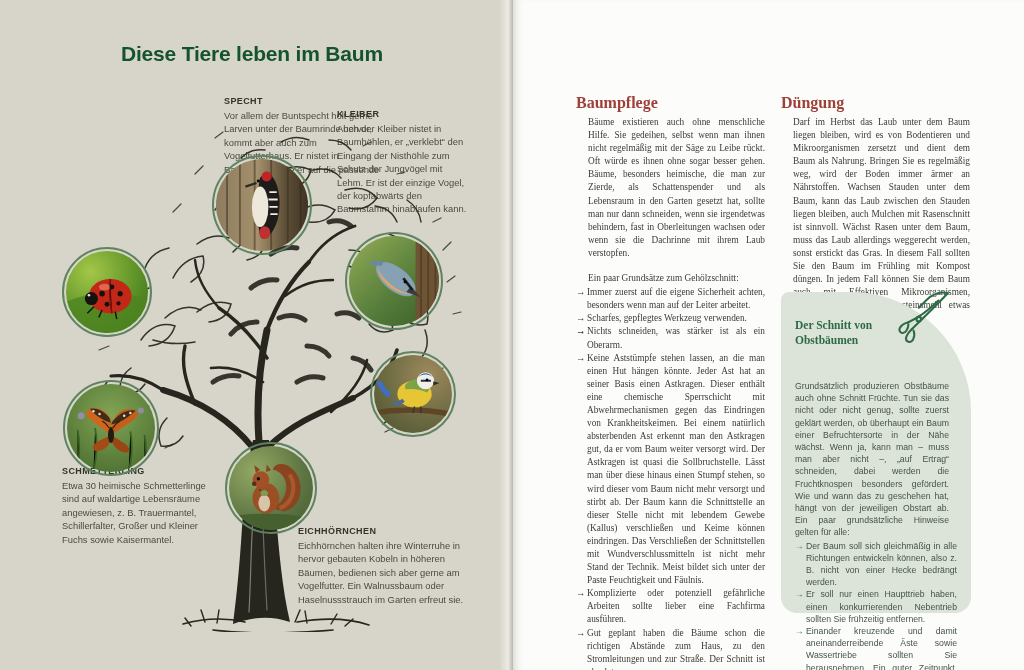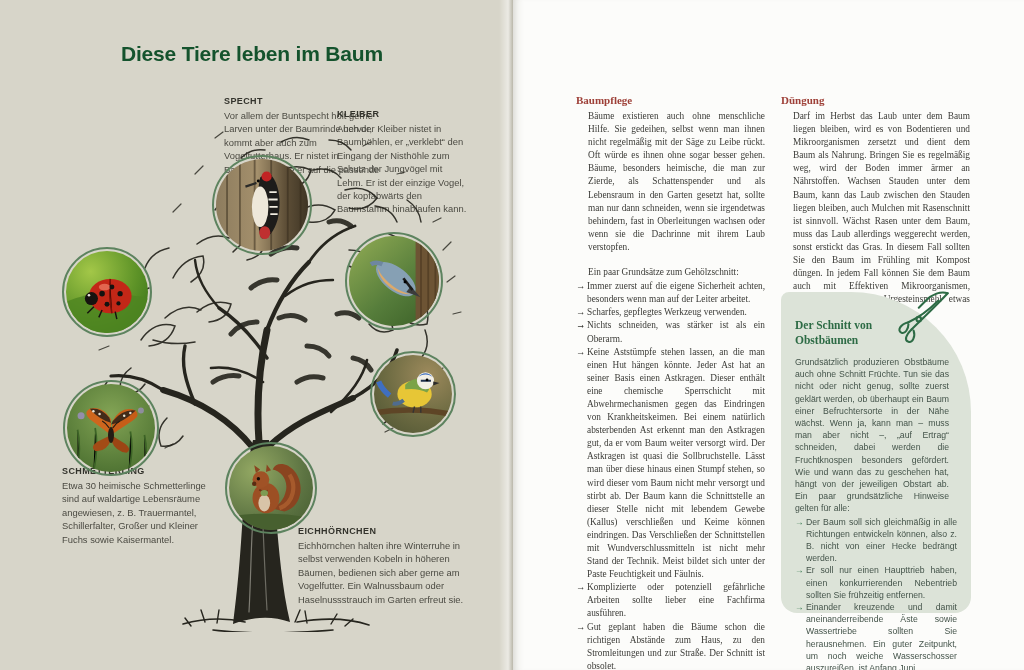--- a/index.html
+++ b/index.html
@@ -32,31 +32,31 @@
   .photo svg{display:block;width:100%;height:100%;}
   #ph-specht{left:212px;top:155px;width:92px;height:92px;}
   #ph-kleiber{left:345px;top:232px;width:90px;height:90px;}
   #ph-marienkaefer{left:62px;top:247px;width:82px;height:82px;}
   #ph-meise{left:370px;top:351px;width:78px;height:78px;}
   #ph-schmetterling{left:63px;top:380px;width:88px;height:88px;}
   #ph-eichhoernchen{left:225px;top:442px;width:84px;height:84px;}
   .col{position:absolute;width:189px;font-family:"Liberation Serif",serif;color:#3b3b37;}
   #col-baumpflege{left:576px;top:94px;}
   #col-duengung{left:781px;top:94px;font-family:Liberation Serif, serif;}
-  .col .red-head{font-size:11px;font-weight:bold;color:#9e4038;margin:0 0 4px 0;}
+  .col .red-head{font-size:16px;font-weight:bold;color:#9e4038;margin:0 0 4px 0;}
   .col p{margin:0 0 12px 12px;font-size:9.3px;line-height:13.1px;text-align:justify;hyphens:auto;}
   .col .list-title{margin-bottom:1px;}
   .arrow-list{font-size:9.3px;line-height:13.1px;}
   .arrow-list .li{position:relative;padding-left:11px;text-align:justify;hyphens:auto;}
   .arrow-list .arr{position:absolute;left:0;top:0;}
   
   #obst-box{position:absolute;left:781px;top:292px;width:190px;height:321px;background:#dce3d8;
       border-radius:8px 120px 16px 16px;box-sizing:border-box;padding:26px 14px 12px 14px;}
   #obst-box .box-title{font-family:"Liberation Serif",serif;font-weight:bold;font-size:11.5px;
-      line-height:15px;color:#2d6b45;width:100px;margin-bottom:8px;}
+      line-height:15px;color:#2d6b45;width:100px;margin-bottom:32px;}
   #obst-box .box-body{font-size:8.7px;line-height:12.2px;color:#44544a;text-align:justify;hyphens:auto;}
   #obst-box .box-body p{margin:0 8px 1px 0;}
   #obst-box .arrow-list{font-size:8.7px;line-height:12.2px;}
   #obst-box .arr{color:#3e7d55;}
   #shears-icon{position:absolute;left:893px;top:284px;width:66px;height:62px;z-index:3;}
 </style>
 </head>
 <body>
 
 <div id="spread">
@@ -305,21 +305,21 @@
     <div class="callout" id="co-kleiber">
       <div class="label">KLEIBER</div>
       <div class="body">Auch der Kleiber nistet in Baumhöhlen, er „verklebt“ den Eingang der Nisthöhle zum Schutz der Jungvögel mit Lehm. Er ist der einzige Vogel, der kopfabwärts den Baumstamm hinablaufen kann.</div>
     </div>
     <div class="callout" id="co-schmetterling">
       <div class="label">SCHMETTERLING</div>
       <div class="body">Etwa 30 heimische Schmetterlinge sind auf waldartige Lebensräume angewiesen, z. B. Trauermantel, Schillerfalter, Großer und Kleiner Fuchs sowie Kaisermantel.</div>
     </div>
     <div class="callout" id="co-eichhoernchen">
       <div class="label">EICHHÖRNCHEN</div>
-      <div class="body">Eichhörnchen halten ihre Winterruhe in selbst verwenden Kobeln in höheren Bäumen, bedienen sich aber gerne am Vogelfutter. Ein Walnussbaum oder Haselnussstrauch im Garten erfreut sie.</div>
+      <div class="body">Eichhörnchen halten ihre Winterruhe in hervor gebauten Kobeln in höheren Bäumen, bedienen sich aber gerne am Vogelfutter. Ein Walnussbaum oder Haselnussstrauch im Garten erfreut sie.</div>
     </div>
   </div>
 
   <div id="right-page">
     
     
   </div>
 
   <div class="col" id="col-baumpflege">
     <h3 class="red-head">Baumpflege</h3>

